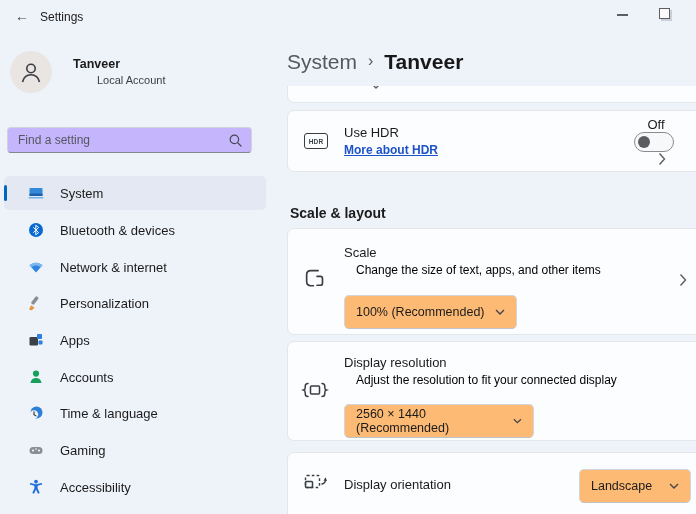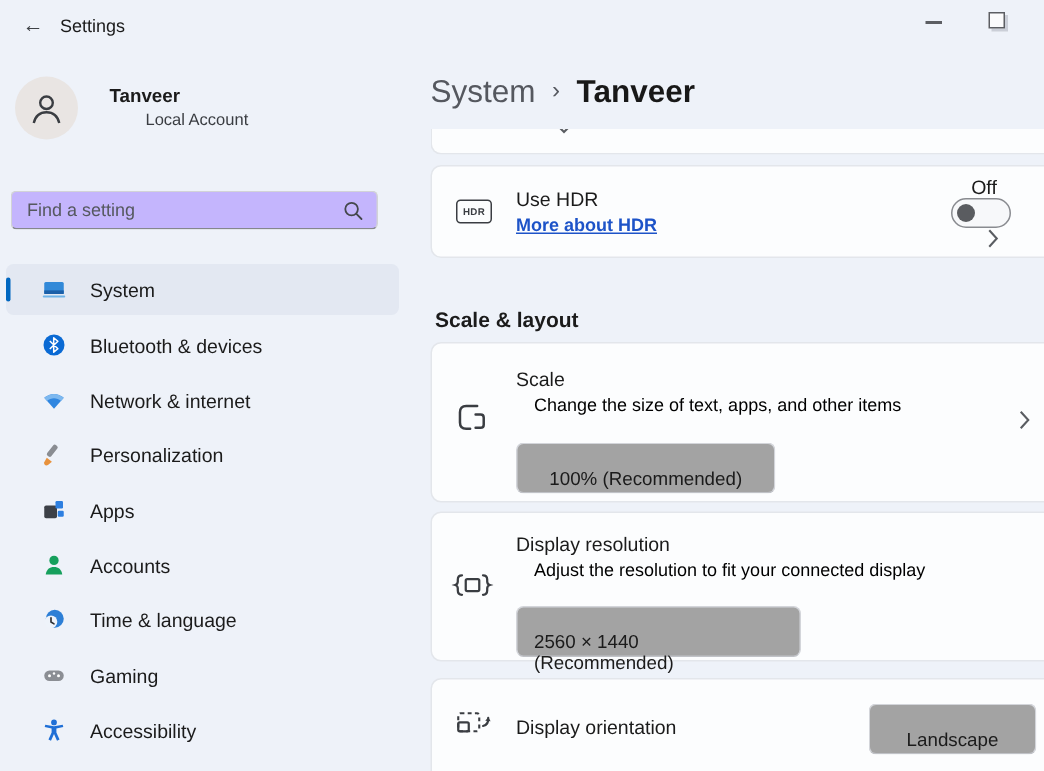--- a/index.html
+++ b/index.html
@@ -66,23 +66,23 @@
   .section-header { position:absolute; left:290px; top:205px; font-size:14px; font-weight:bold; color:#1b1b1b; }
 
   .card-scale { top:228px; height:107px; }
   .card-res { top:341px; height:100px; }
   .card-orient { top:452px; height:72px; }
 
   .card .icon-slot { position:absolute; left:15px; }
   .t-title { position:absolute; left:56px; font-size:13px; color:#1b1b1b; }
   .t-sub { position:absolute; left:56px; font-size:12px; color:#000000;margin-left:12px; }
 
-  .dropdown { position:absolute; background:#a3a3a3; border:1px solid #d3d5da; border-bottom-color:#c0c2c7;
+  .dropdown { position:absolute; background:#fdba74; border:1px solid #d3d5da; border-bottom-color:#c0c2c7;
     border-radius:5px; height:28px; display:flex; align-items:center; justify-content:space-between;
-    padding:16px 11px; font-size:12.5px; color:#1b1b1b; cursor:pointer;flex-direction:column; }
+    padding:16px 11px; font-size:12.5px; color:#1b1b1b; cursor:pointer; }
   .dd-caret { margin-left:10px; display:flex; }
 
   .chev-right { position:absolute; right:22px; }
 </style>
 </head>
 <body>
 
 <div class="titlebar">
   <div class="back-btn">←</div>
   <div class="win-title">Settings</div>

